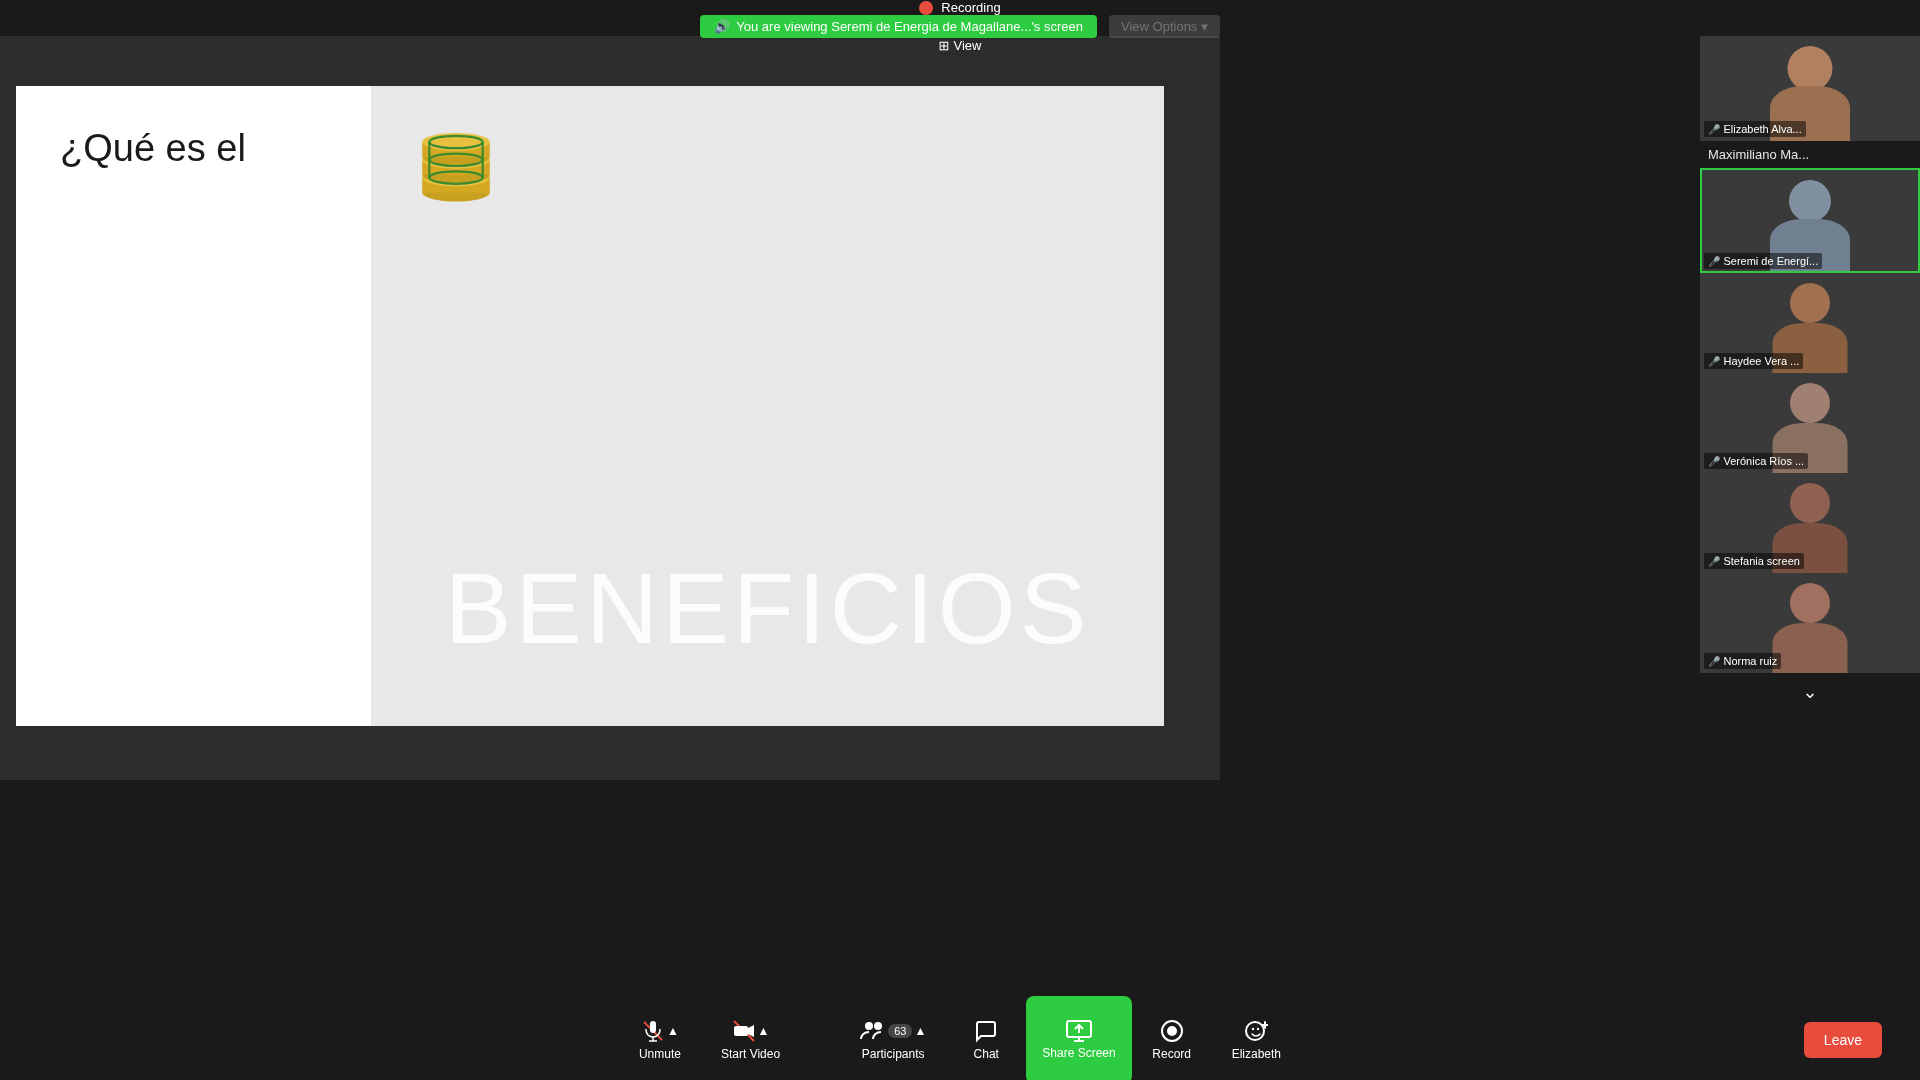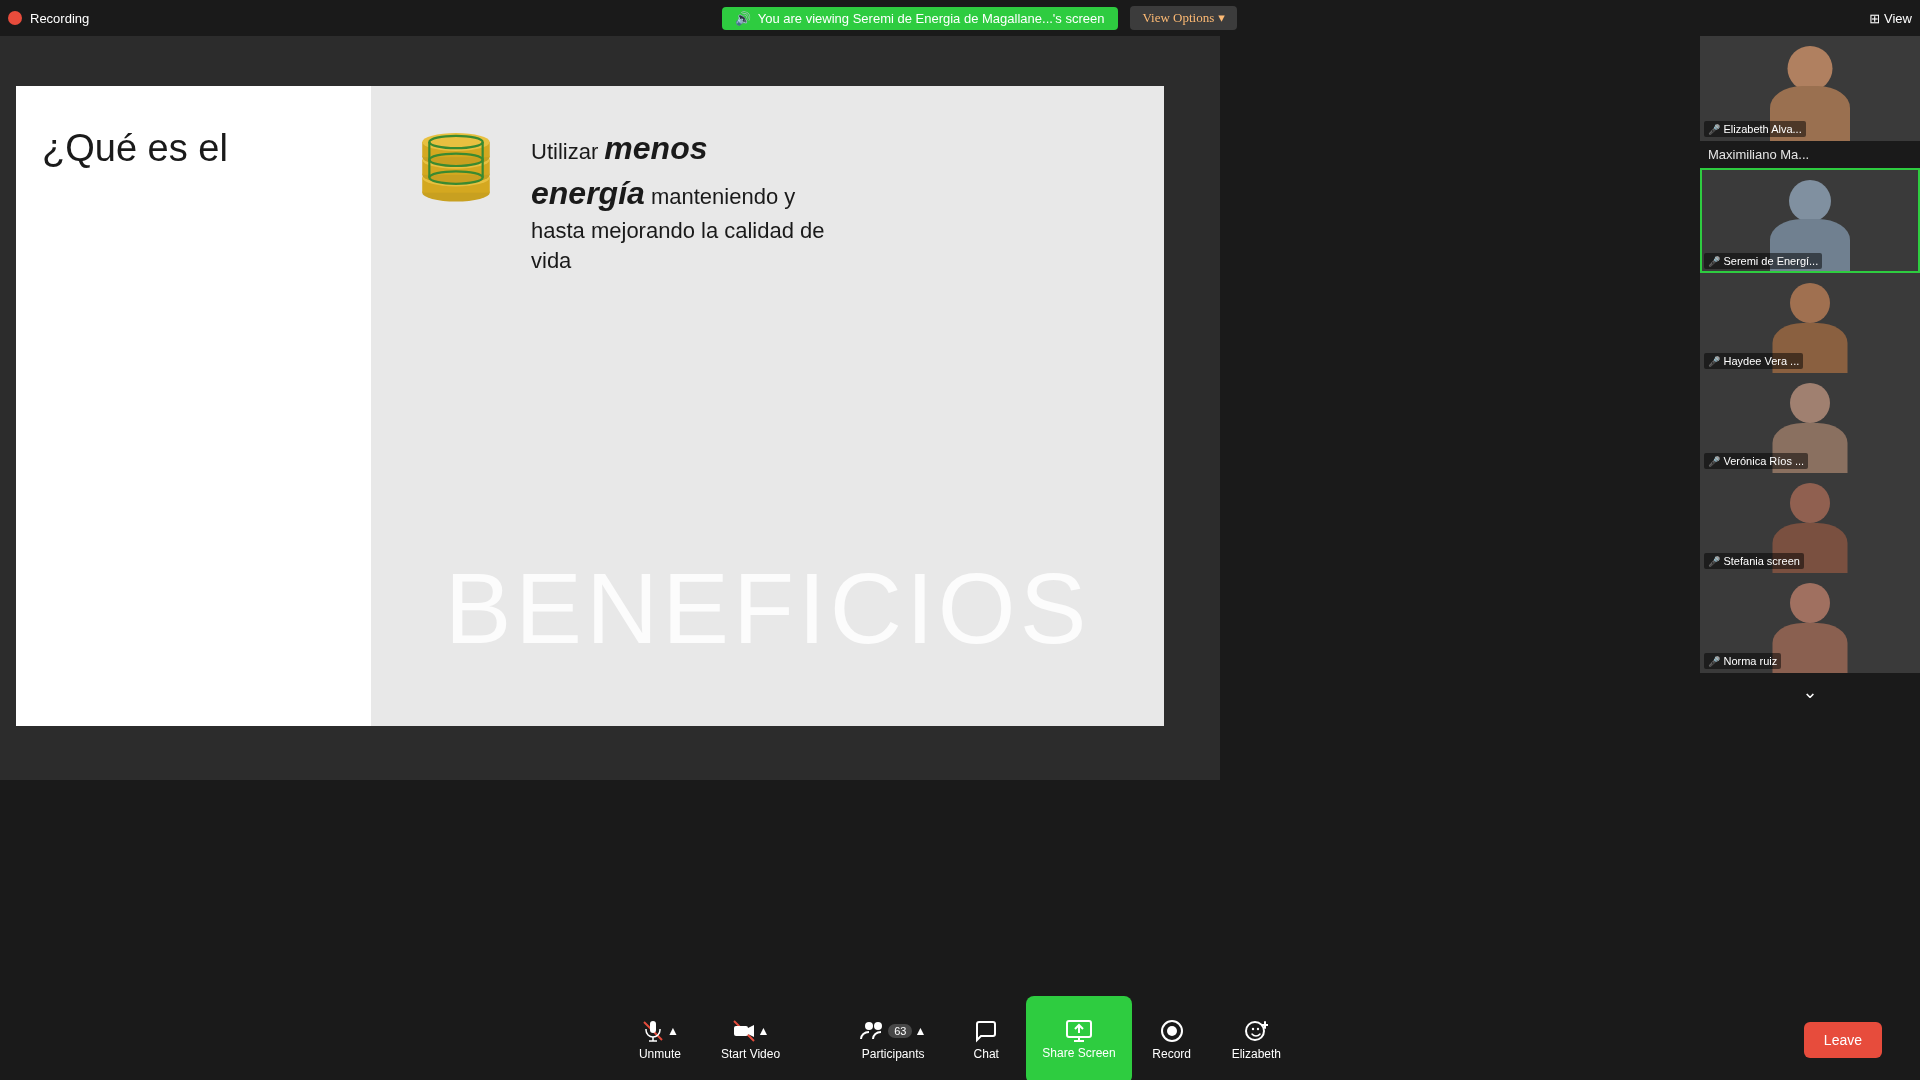--- a/index.html
+++ b/index.html
@@ -13,24 +13,25 @@
     }
 
     
     #top-bar {
       width: 100%;
       height: 36px;
       background: #1a1a1a;
       display: flex;
       align-items: center;
       justify-content: space-between;
-      padding: 0 8px;
+      padding: 0 24px;
       position: absolute;
       top: 0;
       z-index: 100;
+      flex-direction: column;
     }
     #recording-indicator {
       display: flex;
       align-items: center;
       gap: 8px;
       color: white;
       font-size: 13px;
     }
     #recording-dot {
       width: 14px;
@@ -43,30 +44,29 @@
       color: white;
       font-size: 13px;
       padding: 4px 14px;
       border-radius: 4px;
       display: flex;
       align-items: center;
       gap: 6px;
     }
     #view-options-btn {
       background: rgba(255,255,255,0.15);
-      color: #fdba74;
+      color: #737373;
       border: none;
       padding: 4px 12px;
       border-radius: 4px;
       font-size: 13px;
       cursor: pointer;
       display: flex;
       align-items: center;
       gap: 4px;
-      font-family: Liberation Serif, serif;
     }
     #top-right-view {
       color: white;
       font-size: 13px;
       display: flex;
       align-items: center;
       gap: 4px;
     }
 
     
@@ -87,21 +87,21 @@
       width: 1148px;
       height: 640px;
       background: white;
       display: flex;
       overflow: hidden;
     }
 
     #slide-left {
       width: 355px;
       background: white;
-      padding: 40px 26px;
+      padding: 40px 44px;
       display: flex;
       flex-direction: column;
       justify-content: flex-start;
     }
 
     #slide-left-title {
       font-size: 38px;
       font-weight: 400;
       color: #1a1a1a;
       line-height: 1.2;
@@ -373,24 +373,20 @@
           <ellipse cx="50" cy="18" rx="38" ry="10" fill="#e8c040"></ellipse>
 
           <ellipse cx="50" cy="18" rx="30" ry="7" fill="none" stroke="#3a8a30" stroke-width="2.5"></ellipse>
           <ellipse cx="50" cy="38" rx="30" ry="7" fill="none" stroke="#3a8a30" stroke-width="2.5"></ellipse>
           <ellipse cx="50" cy="58" rx="30" ry="7" fill="none" stroke="#3a8a30" stroke-width="2.5"></ellipse>
 
           <line x1="20" y1="18" x2="20" y2="58" stroke="#3a8a30" stroke-width="2.5"></line>
           <line x1="80" y1="18" x2="80" y2="58" stroke="#3a8a30" stroke-width="2.5"></line>
         </svg>
 
-        <div id="slide-text">
-          Utilizar <span class="bold">menos<br>energía</span> manteniendo y<br>
-          hasta mejorando la calidad de<br>vida
-        </div>
       </div>
 
       <div id="beneficios-text">BENEFICIOS</div>
     </div>
   </div>
 </div>
 
 <div id="right-panel">
 
   <div class="participant-thumb">

